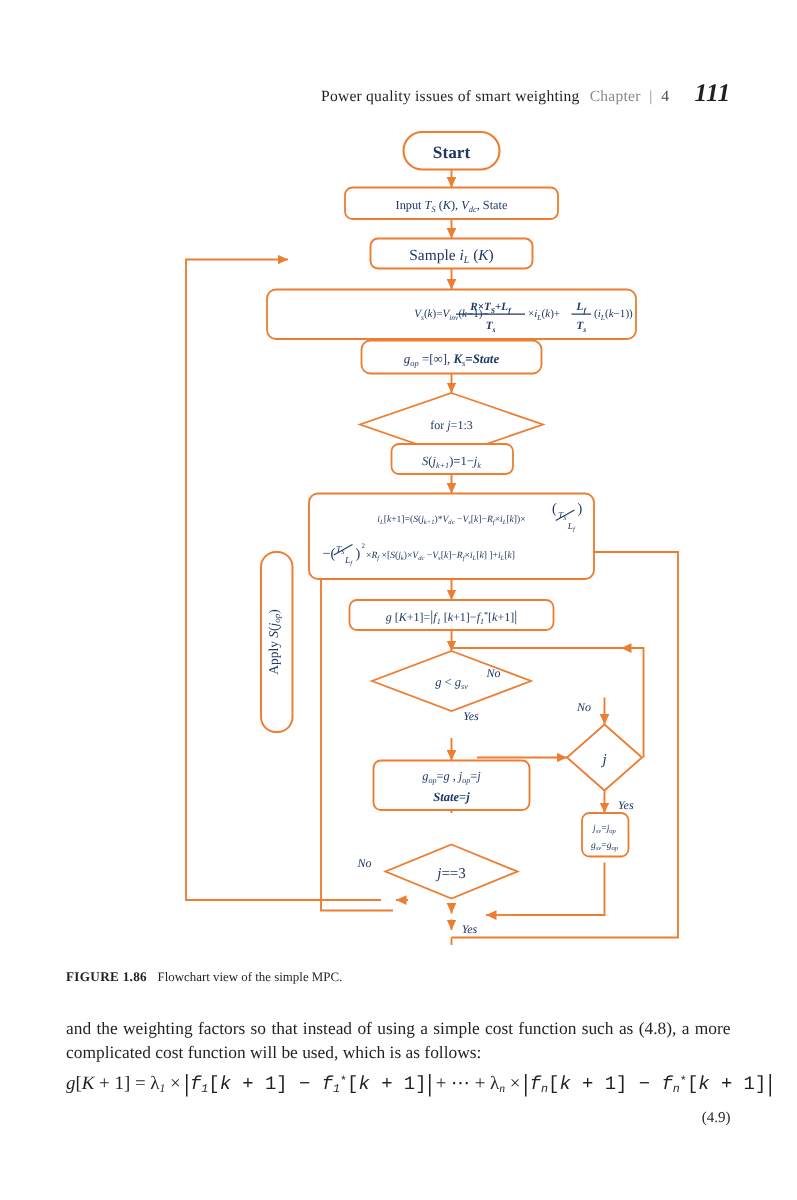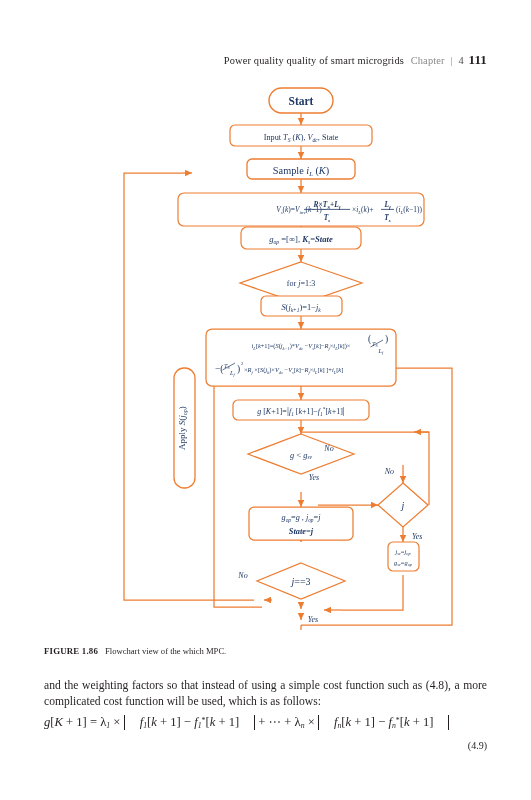--- a/index.html
+++ b/index.html
@@ -18,21 +18,21 @@
     position:absolute;top:52px;left:0;right:44px;
     text-align:right;
     font-size:10.4px;
     letter-spacing:.15px;
     white-space:nowrap;
   }
   .runhead .title{color:#231f20;}
   .runhead .chap{color:#8a8a8a;margin-left:4px;text-align:right;}
   .runhead .bar{color:#8a8a8a;margin:0 3px;}
   .runhead .cnum{color:#4d4d4d;}
-  .runhead .pageno{font-weight:bold;margin-left:2px;color:#231f20;font-size:13px;}
+  .runhead .pageno{font-weight:bold;margin-left:14px;color:#231f20;font-size:17px;font-style:italic;}
 
   
   #flow{position:absolute;top:80px;left:0;width:531px;height:550px;padding-left:32px;}
   #flow svg{display:block;}
 
   .fl-label{
     fill:#1f3864;
     font-family:"Liberation Serif", serif;
   }
 
@@ -59,29 +59,29 @@
   .eqline{white-space:nowrap;font-style:normal;}
   .eqnum{
     position:absolute;left:44px;top:740px;width:443px;
     text-align:right;font-size:10px;
   }
 
   
   .it{font-style:italic;}
   sub{font-size:.62em;vertical-align:-0.28em;font-style:italic;}
   sup{font-size:.62em;vertical-align:0.45em;}
-  .abs{display:inline-block;border-left:1px solid #231f20;border-right:1px solid #231f20;padding:0 15px;}
+  .abs{display:inline-block;border-left:1px solid #231f20;border-right:1px solid #231f20;padding:0 2px;font-family:Liberation Mono, monospace;}
 </style>
 </head>
 <body>
 
 <div class="page">
 
   <div class="runhead">
-    <span class="title">Power quality quality of smart microgrids</span>
+    <span class="title">Power quality issues of smart weighting</span>
     <span class="chap">Chapter</span>
     <span class="bar">|</span>
     <span class="cnum">4</span>
     <span class="pageno">111</span>
   </div>
 
   <div id="flow">
   <svg width="531" height="550" viewBox="0 0 531 550" xmlns="http://www.w3.org/2000/svg">
     <defs>
       <marker id="ar" markerWidth="7" markerHeight="7" refX="5.6" refY="2.6" orient="auto">
@@ -284,21 +284,21 @@
       <text x="282" y="400" text-anchor="middle">Yes</text>
       <text x="362" y="394" text-anchor="end">No</text>
       <text x="380" y="459" text-anchor="start">Yes</text>
       <text x="211" y="498" text-anchor="middle">No</text>
       <text x="281" y="542" text-anchor="middle">Yes</text>
     </g>
   </svg>
   </div>
 
   <div class="caption">
-    <b>FIGURE 1.86</b><span class="cap-text">Flowchart view of the which MPC.</span>
+    <b>FIGURE 1.86</b><span class="cap-text">Flowchart view of the simple MPC.</span>
   </div>
 
   <div class="bodytext">and the weighting factors so that instead of using a simple cost function such as (4.8), a more complicated cost function will be used, which is as follows:</div>
 
   <div class="eqwrap">
     <span class="eqline">
       <span class="it">g</span>[<span class="it">K</span> + 1] = λ<sub>1</sub> × <span class="abs"><span class="it">f</span><sub>1</sub>[<span class="it">k</span> + 1] − <span class="it">f</span><sub>1</sub><sup>*</sup>[<span class="it">k</span> + 1]</span> + ⋯ + λ<sub>n</sub> × <span class="abs"><span class="it">f</span><sub>n</sub>[<span class="it">k</span> + 1] − <span class="it">f</span><sub>n</sub><sup>*</sup>[<span class="it">k</span> + 1]</span>
     </span>
   </div>
   <div class="eqnum">(4.9)</div>

